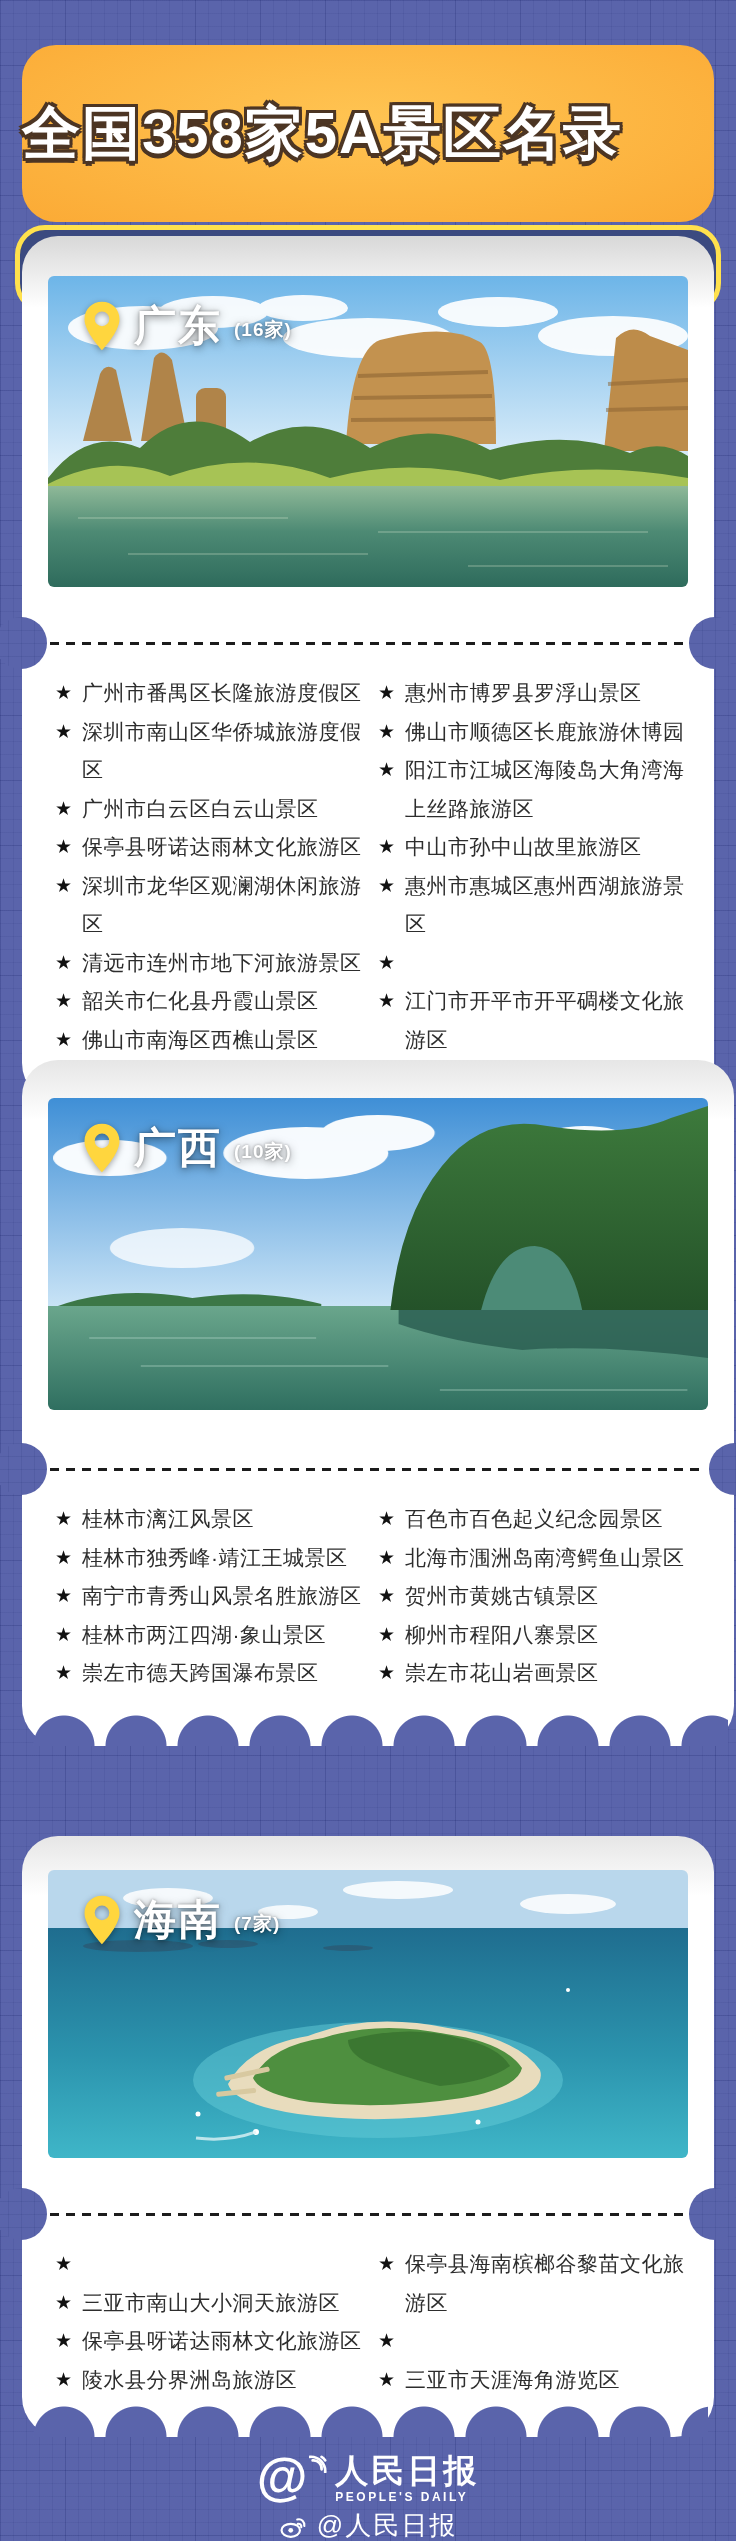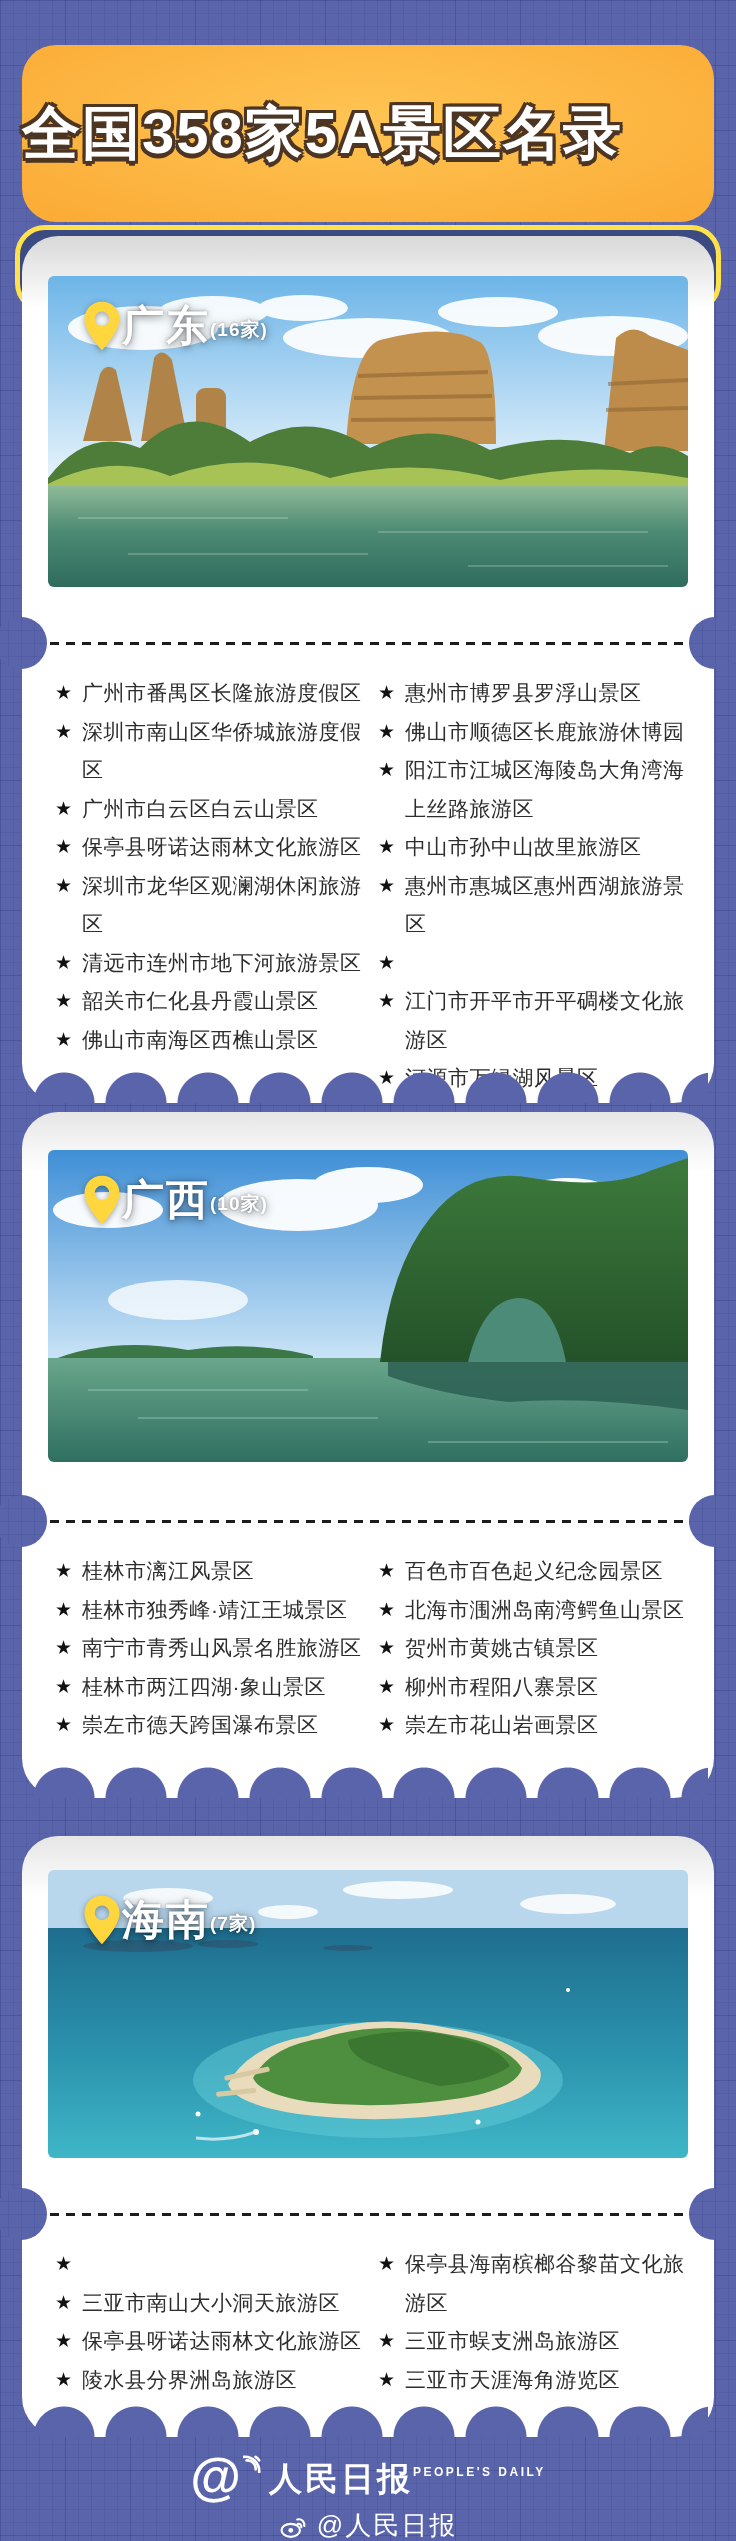--- a/index.html
+++ b/index.html
@@ -35,31 +35,31 @@
     box-sizing:border-box;border:5px solid #ffe14d;border-radius:30px;
     background:#3b4a80;
   }
   
   .card{
     position:absolute;left:22px;width:692px;
     background:linear-gradient(#e6e6e6,#ffffff 60px);
     border-radius:36px 36px 40px 40px;
   }
   .card.c1{top:236px;height:867px;background:linear-gradient(#d8d8d8,#ffffff 72px);}
-  .card.c2{top:1112px;height:686px;}
+  .card.c2{top:1060px;height:686px;padding-left:20px;}
   .card.c3{top:1836px;height:601px;}
 
   .photo{position:absolute;left:26px;right:26px;border-radius:6px;overflow:hidden;}
   .c1 .photo{top:40px;height:311px;}
   .c2 .photo{top:38px;height:312px;}
   .c3 .photo{top:34px;height:288px;}
   .photo svg.scene{display:block;width:100%;height:100%;}
 
   .photo-label{
-    position:absolute;top:22px;left:34px;display:flex;align-items:center;gap:0;
+    position:absolute;top:22px;left:34px;display:flex;align-items:center;gap:12px;
     color:#fff;text-shadow:0 2px 8px rgba(0,0,0,.5),0 0 3px rgba(0,0,0,.35);
   }
   .photo-label .pin{flex:none;filter:drop-shadow(0 2px 3px rgba(0,0,0,.35));}
   .prov{font-size:42px;font-weight:800;letter-spacing:2px;}
   .cnt{font-size:19px;font-weight:700;margin-top:8px;letter-spacing:1px;}
 
   .divider{
     position:absolute;left:28px;right:28px;height:3px;
     background:repeating-linear-gradient(90deg,#1c1c1c 0 9px,transparent 9px 16px);
   }
@@ -98,21 +98,21 @@
   .item-text{font-size:21px;line-height:38.5px;color:#2d2d2d;letter-spacing:.5px;}
 
   
   .footer{
     position:absolute;top:2452px;left:0;right:0;
     display:flex;flex-direction:column;align-items:center;gap:0;color:#fff;
   }
   .brand-line{display:flex;align-items:center;gap:8px;}
   .at-symbol{font-size:52px;font-weight:700;line-height:52px;transform:translateY(-2px);}
   .arcs{margin-left:-6px;transform:translateY(-14px);}
-  .brand-text{display:flex;flex-direction:row;line-height:1;}
+  .brand-text{display:flex;flex-direction:column;line-height:1;}
   .brand-name{font-size:33px;font-weight:800;letter-spacing:3px;}
   .brand-subtitle{font-size:12px;font-weight:700;letter-spacing:2.5px;margin-top:4px;}
   .weibo-line{display:flex;align-items:center;gap:8px;margin-top:4px;}
   .weibo-handle{font-size:26px;font-weight:400;letter-spacing:2px;}
 </style>
 </head>
 <body>
 
 <div class="page">
 
@@ -424,21 +424,20 @@
             <span class="item-text">陵水县分界洲岛旅游区</span>
           </div>
       </div>
       <div class="col">
         <div class="row">
             <span class="star">★</span>
             <span class="item-text">保亭县海南槟榔谷黎苗文化旅游区</span>
           </div>
         <div class="row">
             <span class="star">★</span>
-            <span class="item-text">三亚市蜈支洲岛旅游区</span>
           </div>
         <div class="row">
             <span class="star">★</span>
             <span class="item-text">三亚市天涯海角游览区</span>
           </div>
       </div>
     </div>
     <div class="scallops"></div>
   </section>
 

